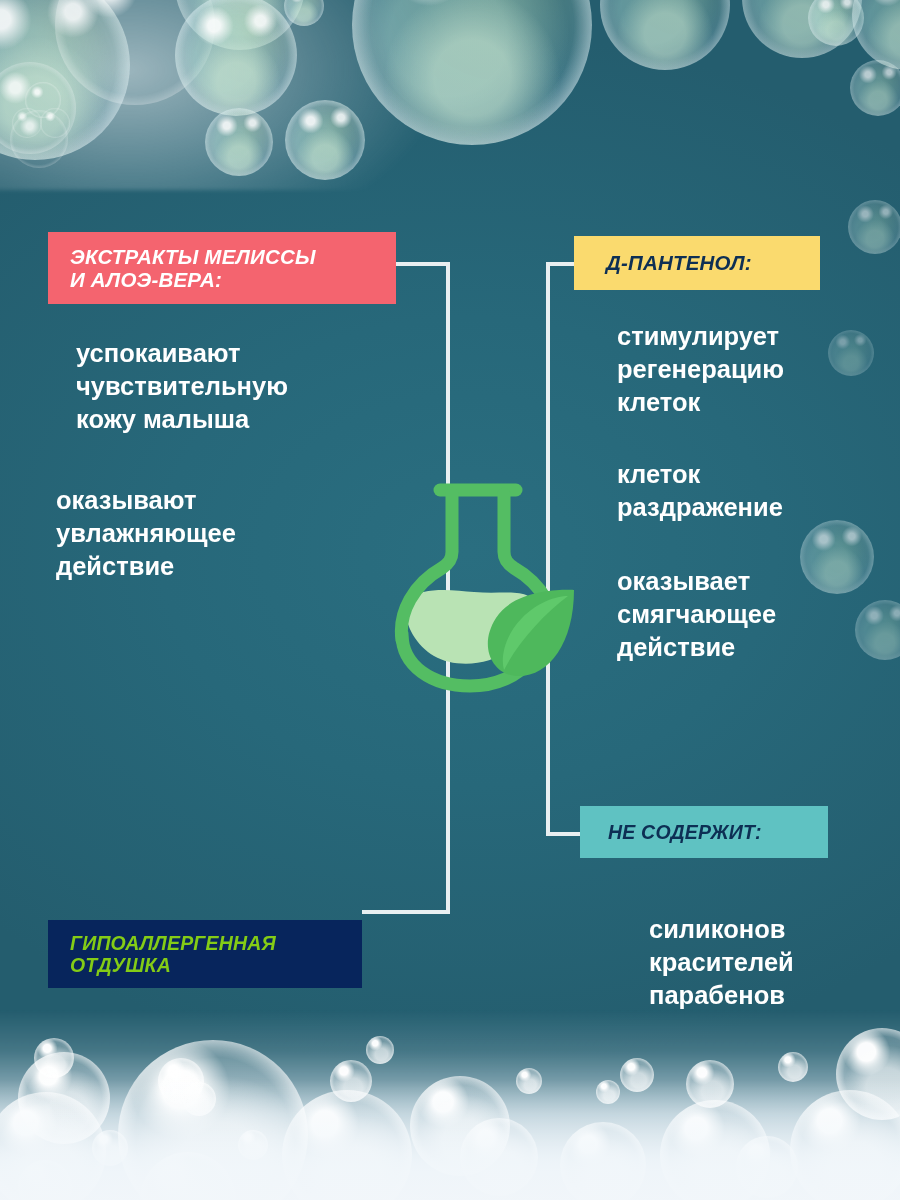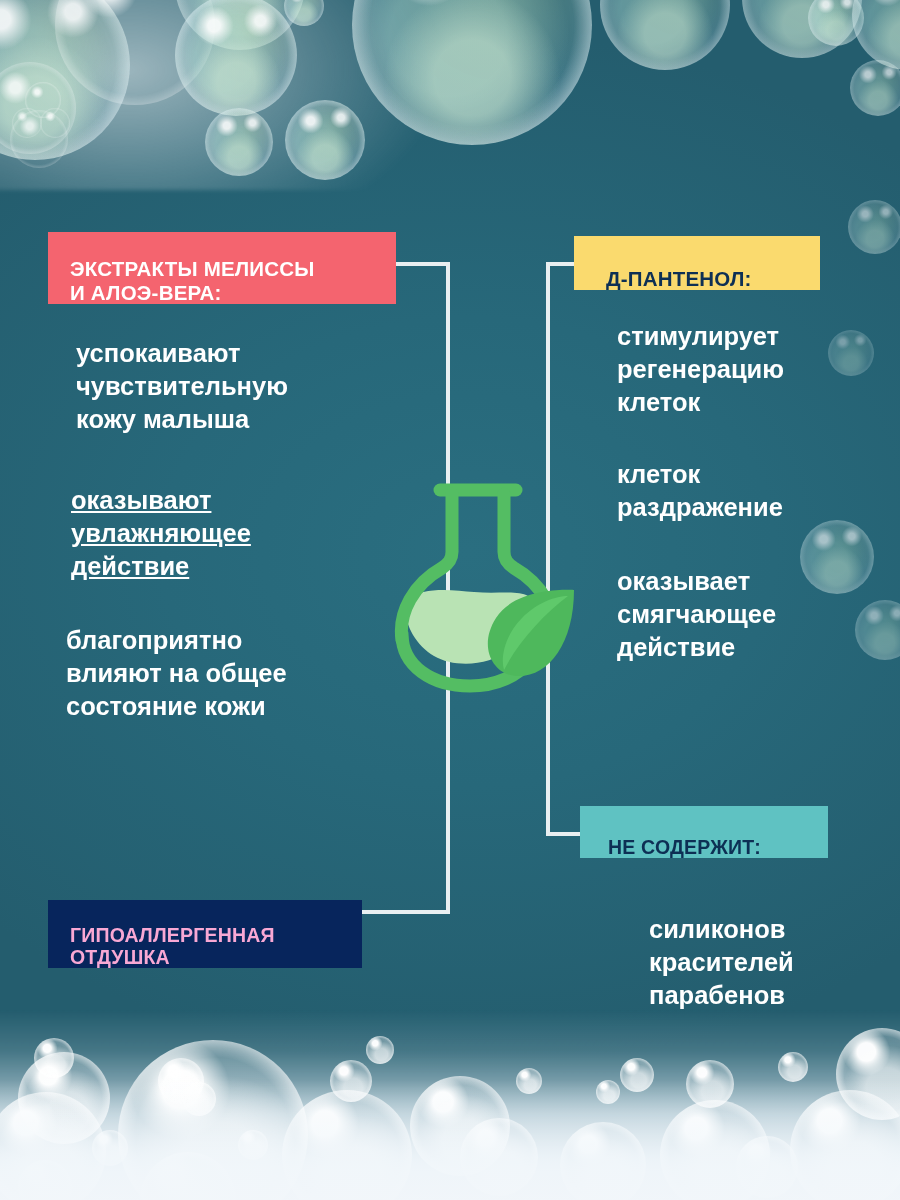--- a/index.html
+++ b/index.html
@@ -55,41 +55,42 @@
     position:absolute;left:-80px;top:-110px;width:520px;height:300px;
     background:radial-gradient(ellipse at 40% 60%, rgba(255,255,255,.55) 0%, rgba(255,255,255,.20) 45%, rgba(255,255,255,0) 72%);
     filter:blur(2px);
   }
 
   
   .conn{position:absolute;background:#e9eff1;}
 
   
   .hbox{
-    position:absolute;display:flex;align-items:flex-end;
+    position:absolute;display:flex;align-items:center;
     font-weight:700;letter-spacing:.2px;line-height:1.14;
     box-sizing:border-box;
+    font-style:italic;
   }
   .hbox .htxt{white-space:pre-line;}
 
   #box-melissa{left:48px;top:232px;width:348px;height:72px;background:#f4646f;color:#ffffff;
     padding:0 0 0 22px;font-size:20.5px;}
   #box-panthenol{left:574px;top:236px;width:246px;height:54px;background:#fada6e;color:#0d2f54;
     padding:0 0 0 32px;font-size:20.5px;}
   #box-free{left:580px;top:806px;width:248px;height:52px;background:#5fc2c2;color:#0d2f54;
     padding:0 0 0 28px;font-size:19.5px;}
-  #box-hypo{left:48px;top:900px;width:314px;height:68px;background:#07255c;color:#f9a8d4;
+  #box-hypo{left:48px;top:920px;width:314px;height:68px;background:#07255c;color:#84cc16;
     padding:0 0 0 22px;font-size:19.5px;}
 
   
   .blk{position:absolute;color:#ffffff;font-weight:700;font-size:25.5px;line-height:1.30;white-space:pre-line;}
   .blk.r{text-align:left;margin-left:17px;}
 
   #p-l1{left:76px;top:337px;width:320px;}
-  #p-l2{left:71px;top:484px;width:320px;text-decoration:underline;}
+  #p-l2{left:56px;top:484px;width:320px;}
   #p-l3{left:66px;top:624px;width:330px;}
 
   #p-r1{left:600px;top:320px;width:270px;}
   #p-r2{left:600px;top:458px;width:280px;}
   #p-r3{left:600px;top:565px;width:280px;}
   #p-r4{left:632px;top:913px;width:280px;}
 
   
   #flask{position:absolute;left:378px;top:468px;width:200px;height:225px;}
 </style>
@@ -178,23 +179,20 @@
     <span class="htxt">ГИПОАЛЛЕРГЕННАЯ
 ОТДУШКА</span>
   </div>
 
   <div class="blk" id="p-l1">успокаивают
 чувствительную
 кожу малыша</div>
   <div class="blk" id="p-l2">оказывают
 увлажняющее
 действие</div>
-  <div class="blk" id="p-l3">благоприятно
-влияют на общее
-состояние кожи</div>
 
   <div class="blk r" id="p-r1">стимулирует
 регенерацию
 клеток</div>
   <div class="blk r" id="p-r2">клеток
 раздражение</div>
   <div class="blk r" id="p-r3">оказывает
 смягчающее
 действие</div>
 

